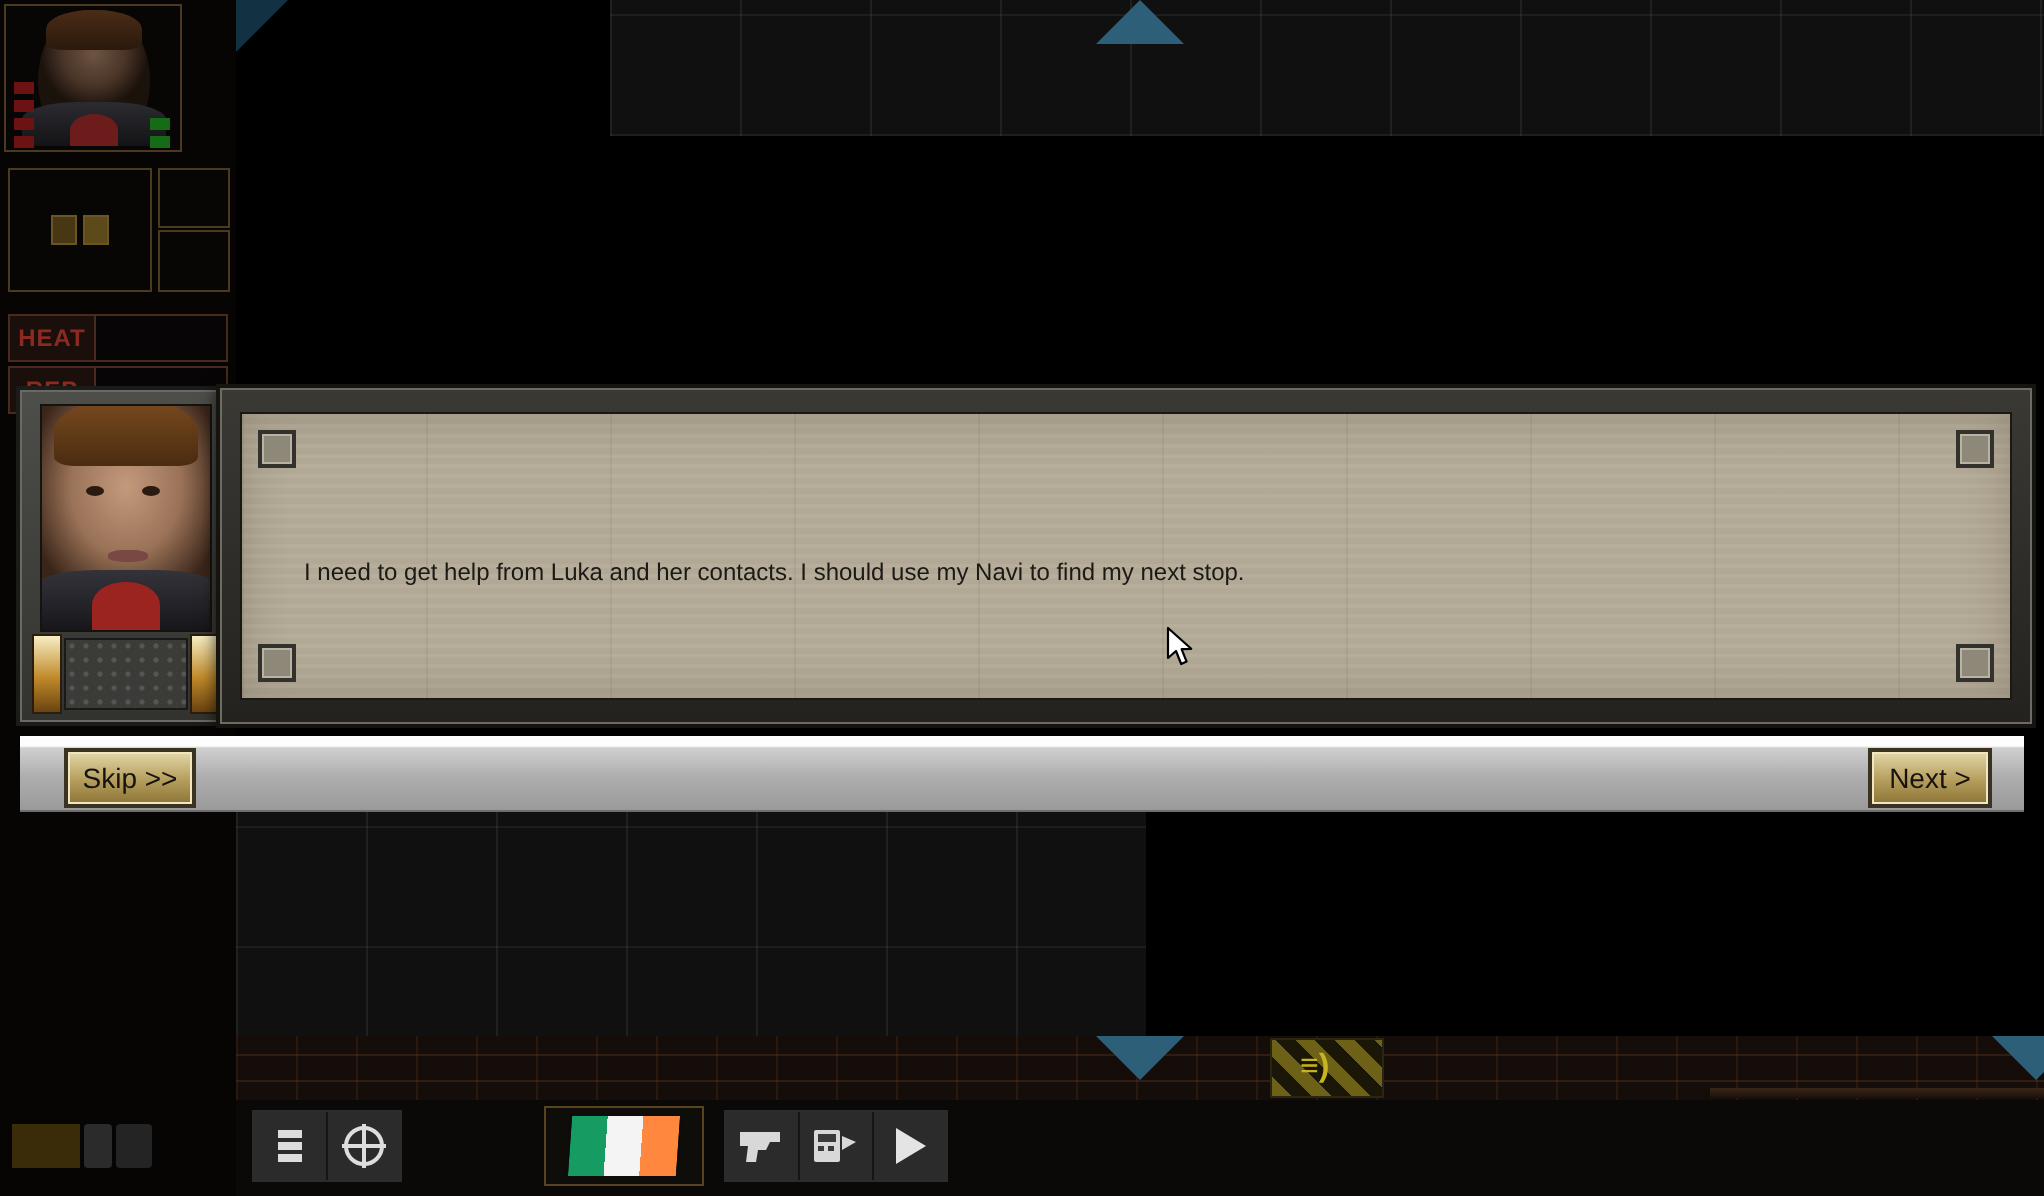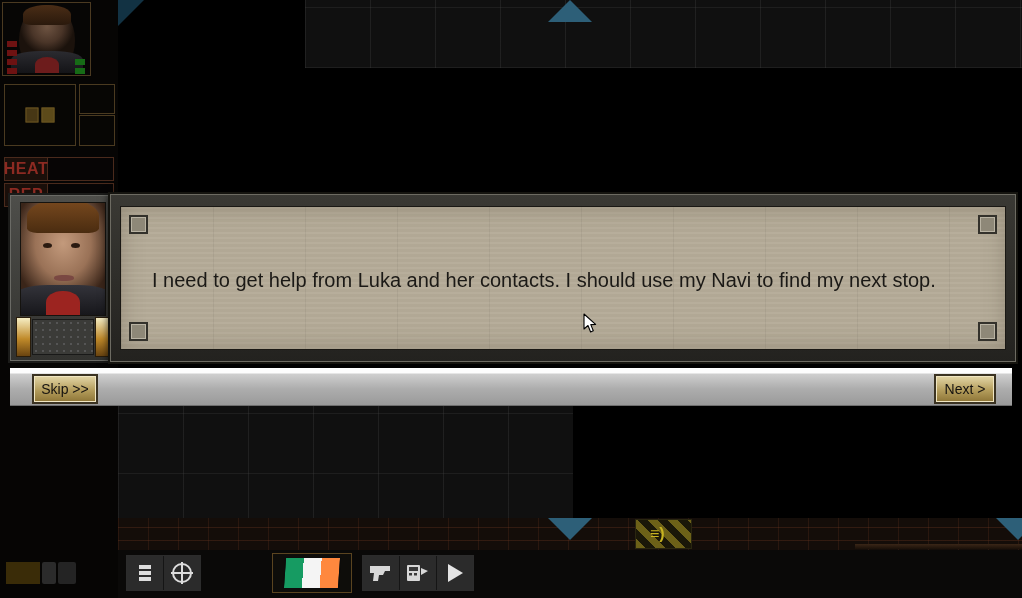--- a/index.html
+++ b/index.html
@@ -49,21 +49,21 @@
 
   .hud-slot{position:absolute;border:1px solid #4a3a20;background:#070604;}
   .slot-item{position:absolute;left:50%;top:50%;transform:translate(-50%,-50%);
       display:flex;gap:3px;}
   .slot-item i{display:block;width:11px;height:13px;background:#473715;border:1px solid #6b5520;}
   .slot-item i.b{background:#5c4a1a;}
 
   .meter{position:absolute;height:22px;border:1px solid #4a2a1c;background:#120b08;
       display:flex;align-items:center;}
   .meter-label{width:42px;flex:0 0 42px;height:100%;display:flex;align-items:center;
-      justify-content:center;font-size:16px;font-weight:bold;color:#8c2a22;
+      justify-content:center;font-size:12px;font-weight:bold;color:#8c2a22;
       letter-spacing:.5px;border-right:1px solid #4a2a1c;background:#1a0f0a;}
   .meter-track{flex:1;height:100%;background:#070505;}
 
   
   .speaker{position:absolute;left:8px;top:193px;width:104px;height:166px;
       background:linear-gradient(180deg,#4e4e4a,#32322f);
       border:2px solid #1b1b19;box-shadow:inset 0 0 0 1px #6a6a65;}
   .speaker-img{position:absolute;left:10px;top:7px;width:84px;height:112px;
       background:radial-gradient(ellipse 60% 55% at 50% 36%, #c39a7c 0%, #9a7257 55%, #3a2519 100%);
       overflow:hidden;border:1px solid #15130f;}
@@ -91,22 +91,22 @@
       background:linear-gradient(180deg,#3a3934,#23221f);
       border:2px solid #15140f;box-shadow:inset 0 0 0 1px #6d6b62, 0 2px 8px rgba(0,0,0,.7);}
   .dialog-inner{position:absolute;left:10px;top:12px;right:10px;bottom:12px;
       background:
         repeating-linear-gradient(90deg, rgba(0,0,0,.05) 0 1px, transparent 1px 92px),
         repeating-linear-gradient(0deg, rgba(255,255,255,.03) 0 2px, rgba(0,0,0,.02) 2px 5px),
         #b5ab98;
       border:1px solid #1a1814;box-shadow:inset 0 0 22px rgba(90,80,62,.35);}
   .screw{position:absolute;width:15px;height:15px;background:#8e8878;
       border:2px solid #33312b;box-shadow:inset 0 0 0 1px #b9b3a3;}
-  .dialog-text{position:absolute;left:42px;top:72px;right:30px;
-      font-size:20px;color:#1b1916;line-height:1.4;}
+  .dialog-text{position:absolute;left:42px;top:84px;right:30px;
+      font-size:12px;color:#1b1916;line-height:1.4;}
 
   
   .btnbar{position:absolute;left:10px;top:368px;width:1002px;height:36px;
       background:linear-gradient(180deg,#fdfdfd 0 4px,#cfcfcf 5px,#adadad 55%,#9a9a9a 100%);
       border-top:1px solid #fff;border-bottom:1px solid #6e6e6e;}
   .gbtn{position:absolute;top:5px;height:26px;
       background:linear-gradient(180deg,#e4d7a8,#b49d5c 55%,#8d7436);
       border:2px solid #3b3322;box-shadow:inset 0 0 0 1px #f0e6c2;
       font-size:14px;color:#161310;display:flex;align-items:center;justify-content:center;
       cursor:pointer;}

